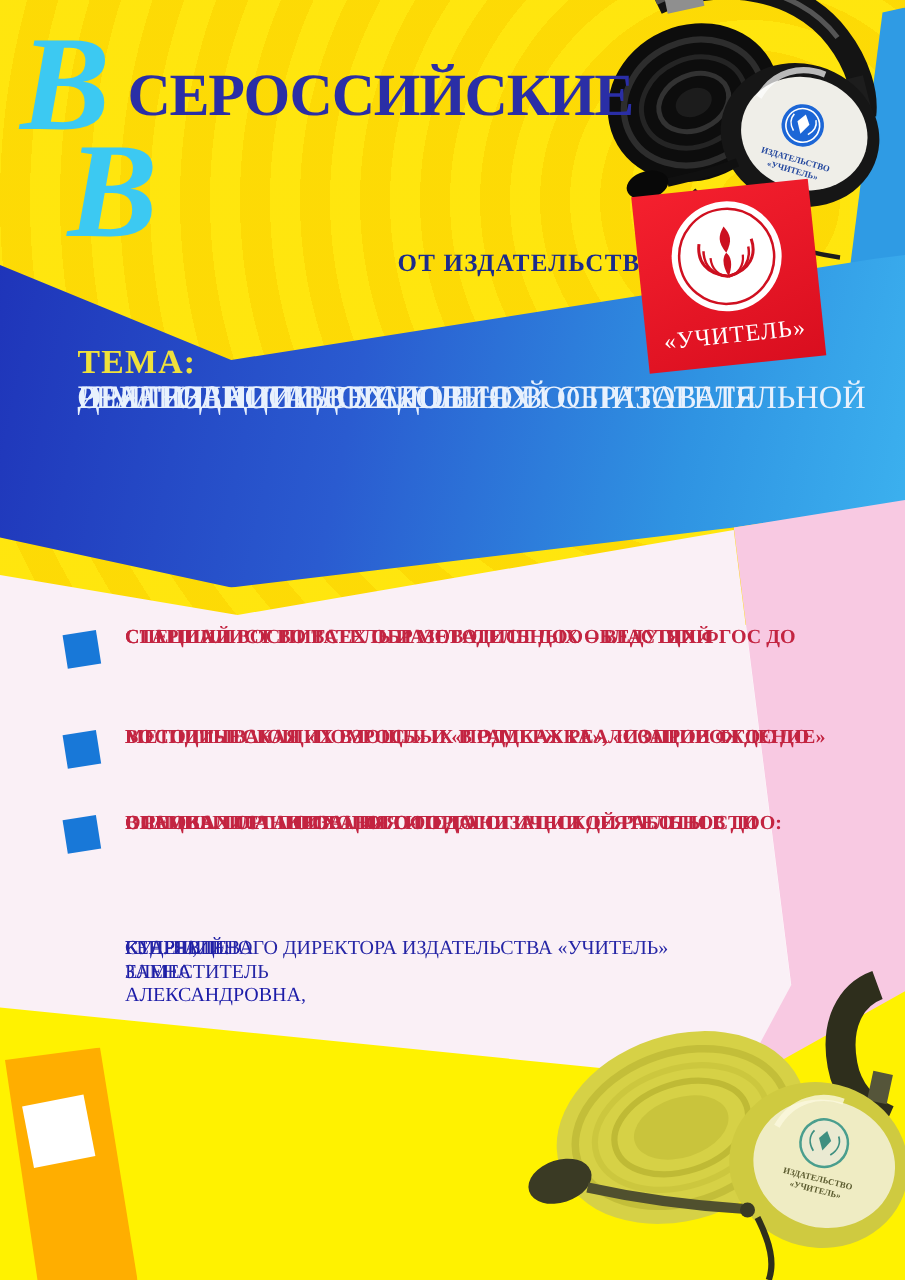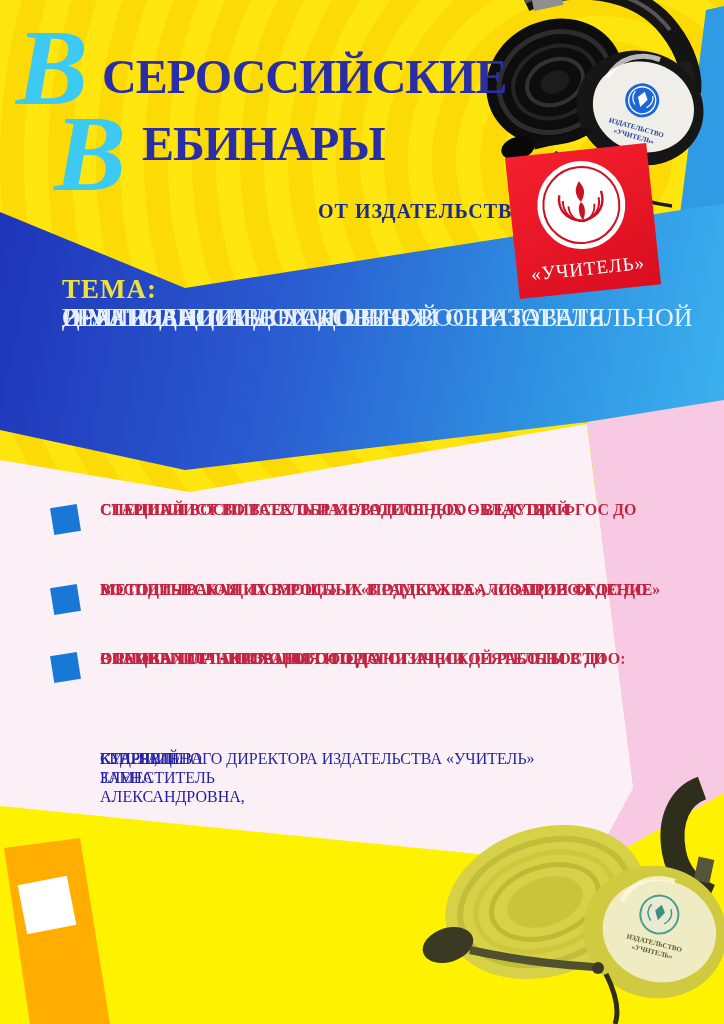--- a/index.html
+++ b/index.html
@@ -112,21 +112,20 @@
     <path d="M150 140 C130 148 112 152 94 156" fill="none" stroke="#101010" stroke-width="7"></path>
     <ellipse cx="78" cy="158" rx="17" ry="11" fill="#080808" transform="rotate(-15 78 158)"></ellipse>
     <path d="M115 162 C150 196 196 211 232 216" fill="none" stroke="#1c1c1c" stroke-width="3.5"></path>
   </svg>
 
   <div class="blue-band"></div>
 
   <div class="big-b b1">В</div>
   <div class="title-line l1">СЕРОССИЙСКИЕ</div>
   <div class="big-b b2">В</div>
-  <div class="title-line l2">ЕБИНАРЫ</div>
   <div class="publisher-prefix">ОТ ИЗДАТЕЛЬСТВА</div>
 
   <div class="logo-square">
     <div class="logo-circle">
       <div class="logo-ring"></div>
       <svg class="logo-emblem" width="60" height="60" viewBox="0 0 60 60">
         <path d="M30 8 C25 15 24 20 30 29 C36 20 35 15 30 8 z" fill="#CC1020"></path>
         <path d="M30 48 C12 45 6 33 9 20" fill="none" stroke="#CC1020" stroke-width="2.4"></path>
         <path d="M30 48 C17 46 11 37 12 26" fill="none" stroke="#CC1020" stroke-width="2"></path>
         <path d="M30 48 C22 47 17 41 17 32" fill="none" stroke="#CC1020" stroke-width="1.8"></path>

